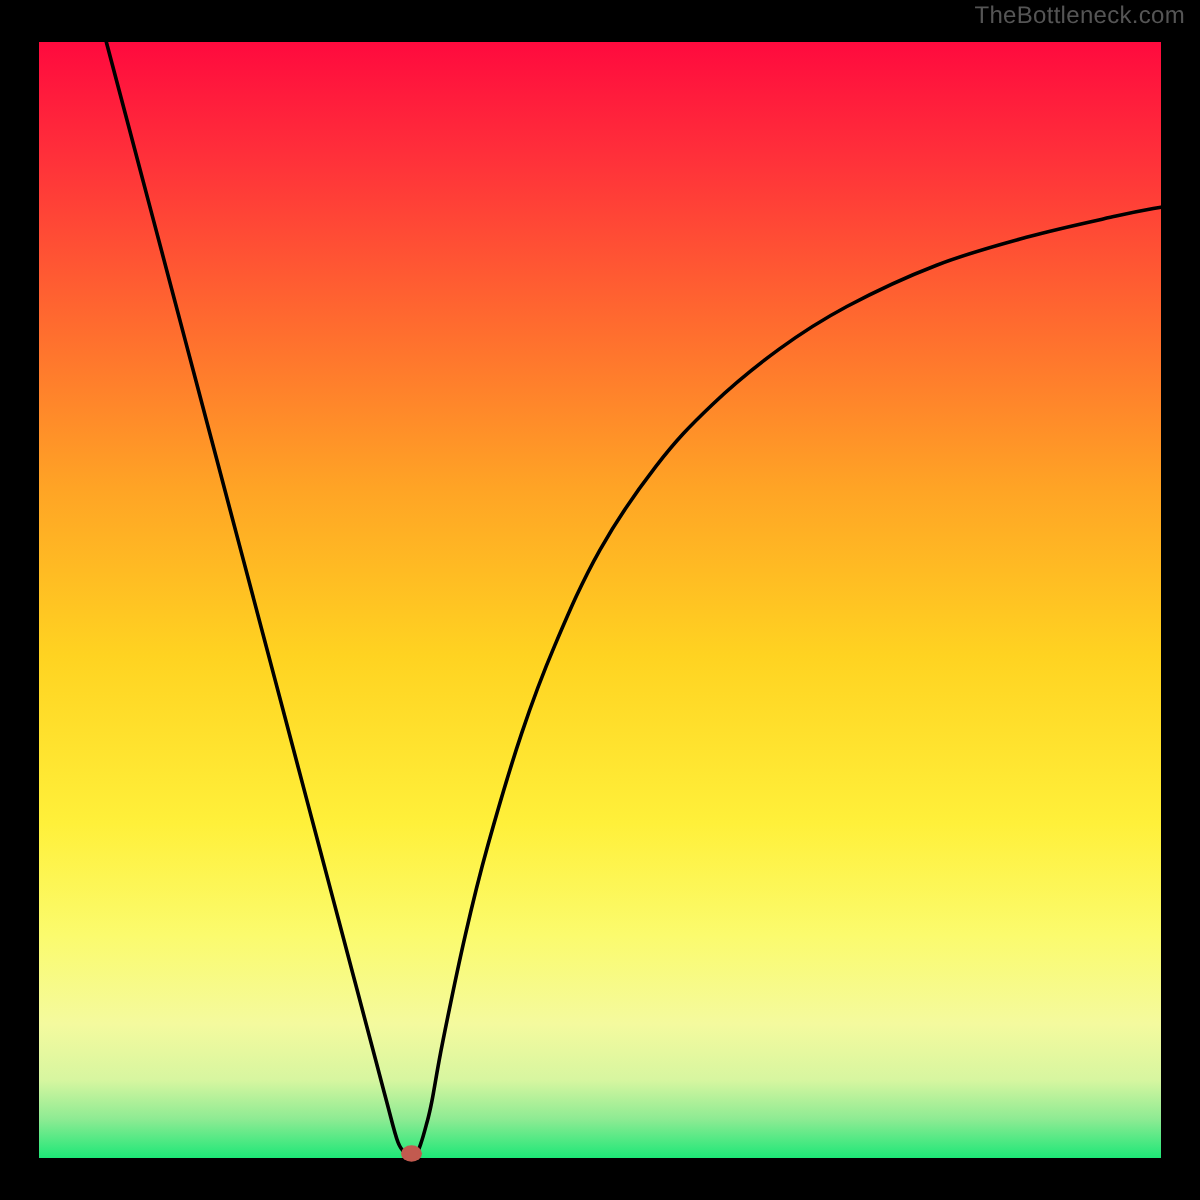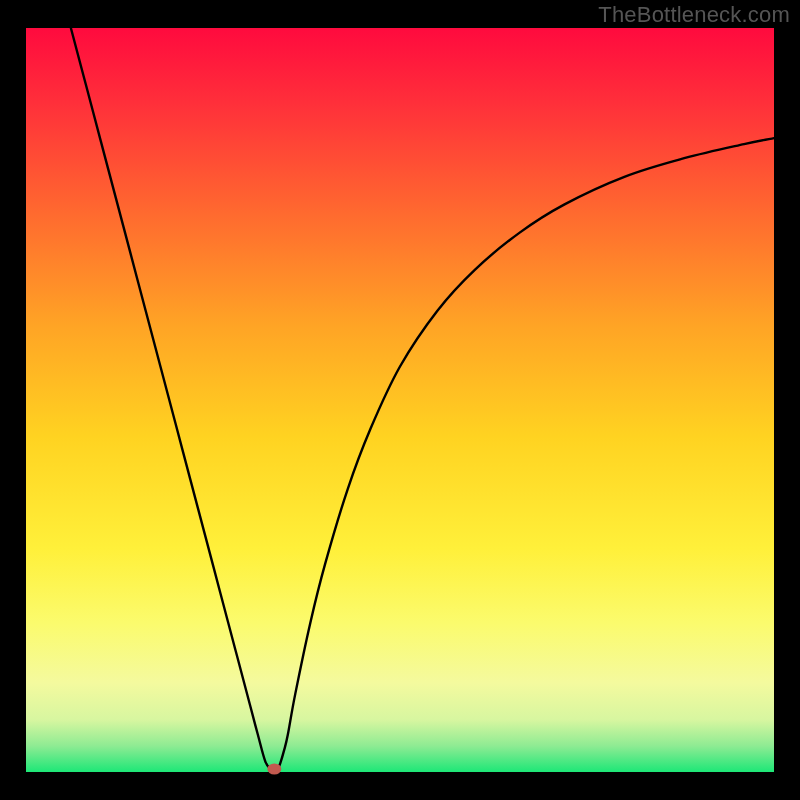--- a/index.html
+++ b/index.html
@@ -13,21 +13,21 @@
   }
   .container {
     position: relative;
     width: 800px;
     height: 800px;
   }
   .watermark {
     position: absolute;
     top: 2px;
     right: 10px;
-    font-size: 22px;
+    font-size: 16px;
     font-weight: 500;
     color: #555555;
     letter-spacing: 0.2px;
     z-index: 3;
   }
   svg {
     display: block;
   }
 </style>
 </head>

